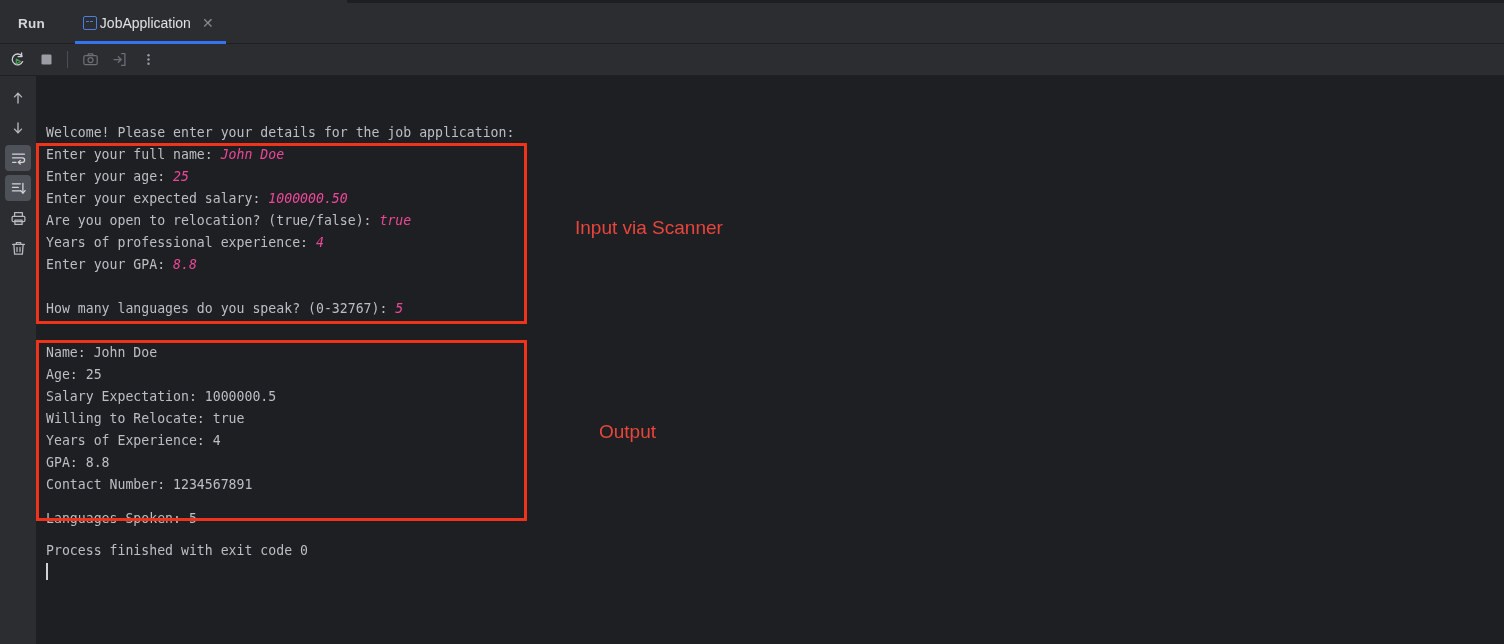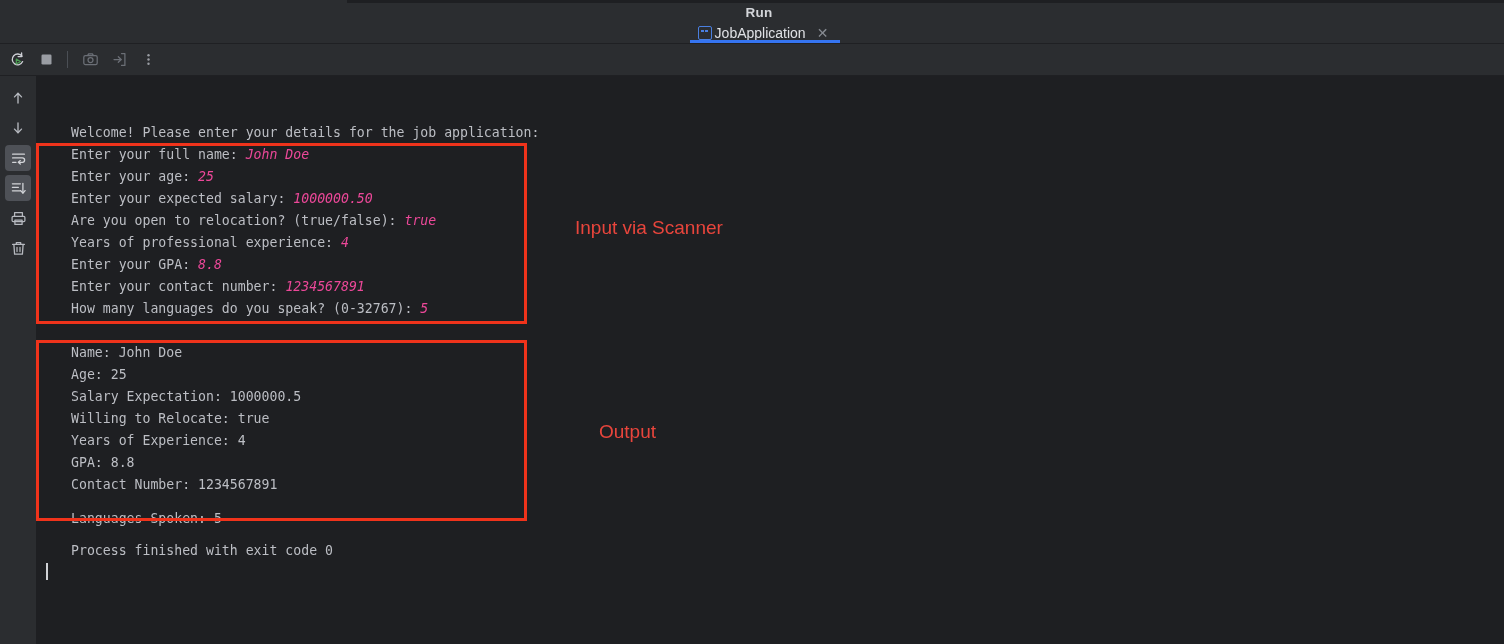--- a/index.html
+++ b/index.html
@@ -33,21 +33,20 @@
 
   
   .header {
     position: absolute;
     left: 0; top: 3px;
     width: 1504px; height: 41px;
     background: #2b2d30;
     display: flex;
     align-items: center;
     border-bottom: 1px solid #1f2023;
-    flex-direction: column;
   }
   .run-label {
     margin-left: 14px;
     font-size: 13.5px;
     font-weight: bold;
     color: #d4d6da;
     letter-spacing: .2px;
     padding: 2px 4px;
   }
   .tab {
@@ -154,21 +153,20 @@
   }
   .con-line {
     position: absolute;
     left: 10px;
     font-family: "DejaVu Sans Mono", monospace;
     font-size: 13.2px;
     color: #bcbec4;
     white-space: pre;
     line-height: 22px;
     height: 22px;
-    margin-left: 25px;
   }
   .inp {
     color: #ec4899;
     font-style: italic;
   }
 
   
   .box {
     position: absolute;
     border: 3px solid #f0331b;
@@ -318,21 +316,20 @@
   <div class="console">
 
     <div class="con-line" style="top:46px">Welcome! Please enter your details for the job application:</div>
 
     <div class="con-line" style="top:68px"><span>Enter your full name: </span><span class="inp">John Doe</span></div>
     <div class="con-line" style="top:90px"><span>Enter your age: </span><span class="inp">25</span></div>
     <div class="con-line" style="top:112px"><span>Enter your expected salary: </span><span class="inp">1000000.50</span></div>
     <div class="con-line" style="top:134px"><span>Are you open to relocation? (true/false): </span><span class="inp">true</span></div>
     <div class="con-line" style="top:156px"><span>Years of professional experience: </span><span class="inp">4</span></div>
     <div class="con-line" style="top:178px"><span>Enter your GPA: </span><span class="inp">8.8</span></div>
-    <div class="con-line" style="top:200px"><span>Enter your contact number: </span><span class="inp">1234567891</span></div>
     <div class="con-line" style="top:222px"><span>How many languages do you speak? (0-32767): </span><span class="inp">5</span></div>
 
     <div class="con-line" style="top:266px">Name: John Doe</div>
     <div class="con-line" style="top:288px">Age: 25</div>
     <div class="con-line" style="top:310px">Salary Expectation: 1000000.5</div>
     <div class="con-line" style="top:332px">Willing to Relocate: true</div>
     <div class="con-line" style="top:354px">Years of Experience: 4</div>
     <div class="con-line" style="top:376px">GPA: 8.8</div>
     <div class="con-line" style="top:398px">Contact Number: 1234567891</div>
     <div class="con-line" style="top:432px">Languages Spoken: 5</div>

